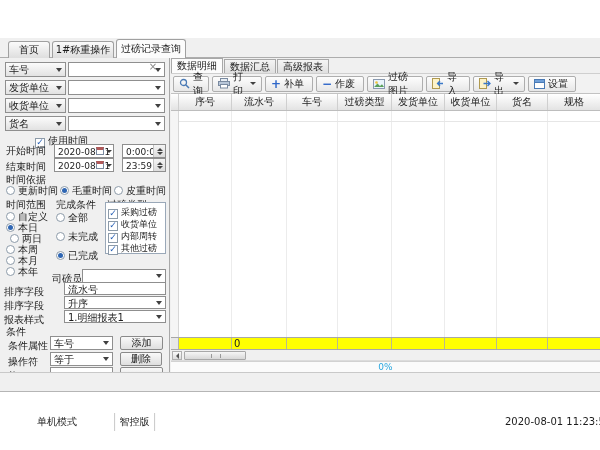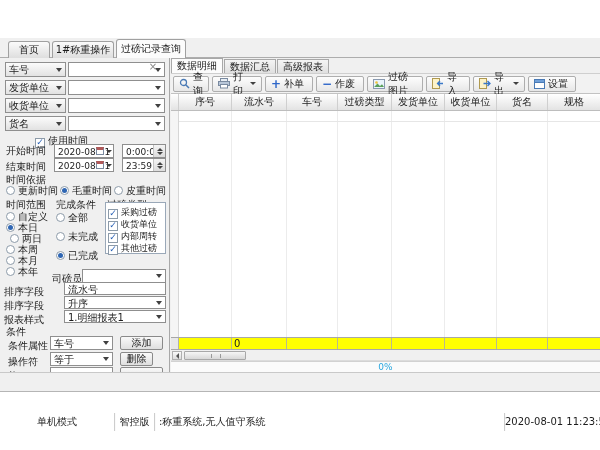--- a/index.html
+++ b/index.html
@@ -276,21 +276,21 @@
         <span>添加</span>
       </div>
 
       <div class="lbl" style="left:8px;top:297px;">操作符</div>
       <div class="combo" style="left:50px;top:294px;width:63px;height:14px;">
         <span>等于</span>
         <span class="arrzone">
             <span class="tri"></span>
           </span>
       </div>
-      <div class="btn" style="left:120px;top:294px;width:33px;height:14px;">
+      <div class="btn" style="left:120px;top:294px;width:42px;height:14px;">
         <span>删除</span>
       </div>
 
       <div class="lbl" style="left:8px;top:311px;">值</div>
       <div class="txt" style="left:50px;top:309px;width:63px;height:14px;"></div>
       <div class="btn" style="left:120px;top:309px;width:43px;height:14px;"></div>
     </div>
 
     <div class="right">
 
@@ -401,16 +401,15 @@
         <div class="hthumb"></div>
       </div>
 
       <div class="progress">0%</div>
     </div>
   </div>
 
   <div class="status">
     <div class="seg" style="left:0;width:115px;text-align:center;">单机模式</div>
     <div class="seg" style="left:115px;width:40px;text-align:center;">智控版</div>
-    <div class="seg" style="left:155px;width:350px;padding-left:4px;">:称重系统,无人值守系统</div>
     <div class="seg" style="left:505px;width:95px;text-align:center;border-right:none;box-shadow:none;">2020-08-01 11:23:57</div>
   </div>
 </div>
 
 </body></html>

